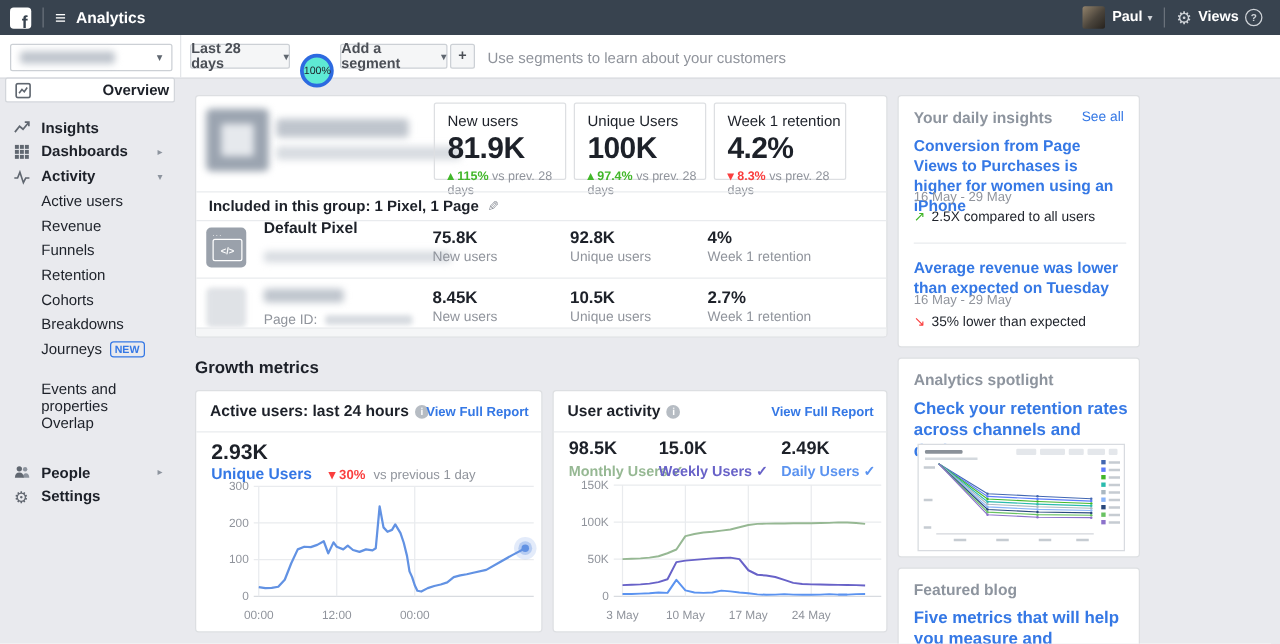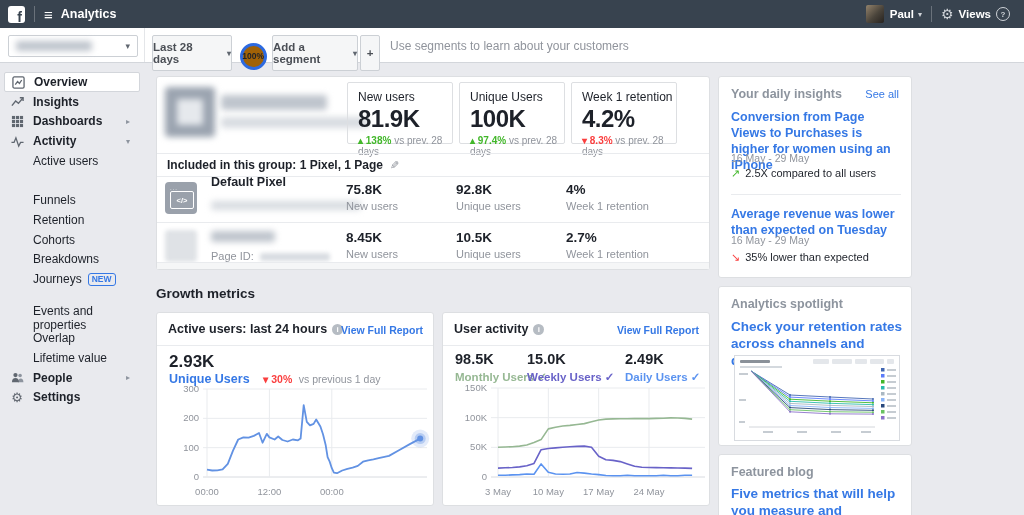--- a/index.html
+++ b/index.html
@@ -17,26 +17,26 @@
   .nav-label{color:#fff;font-size:11.5px;font-weight:700;}
   .nav-caret{color:#cfd3d8;font-size:8px;margin-left:4px;}
   #gear-icon{color:#cfd3d8;font-size:14px;line-height:14px;margin-right:5px;cursor:pointer;}
   #help-q{width:12px;height:12px;border-radius:50%;border:1.5px solid #cfd3d8;color:#cfd3d8;font-size:8px;font-weight:700;
           display:flex;align-items:center;justify-content:center;margin-left:5px;margin-right:14px;}
   
   #toolbar{position:absolute;left:0;top:28px;width:1024px;height:34px;background:#fff;border-bottom:1px solid #d3d6db;}
   #entity-select{position:absolute;left:8px;top:7px;width:128px;height:20px;border:1px solid #ccd0d5;border-radius:2px;background:#fff;cursor:pointer;}
   #entity-select .caret{position:absolute;right:7px;top:5px;font-size:9px;color:#606770;}
   .tb-divider{position:absolute;left:144px;top:0;width:1px;height:34px;background:#e4e6e9;}
-  .tb-btn{position:absolute;top:7px;height:36px;background:#f5f6f7;border:1px solid #ccd0d5;border-radius:2px;
+  .tb-btn{position:absolute;top:7px;height:20px;background:#f5f6f7;border:1px solid #ccd0d5;border-radius:2px;
           font-size:11.5px;font-weight:700;color:#4b4f56;display:flex;align-items:center;justify-content:center;cursor:pointer;box-sizing:border-box;}
   .tb-btn .caret{font-size:8px;margin-left:5px;color:#606770;}
   #match-ring{position:absolute;left:240px;top:33.5px;width:27px;height:27px;margin-top:-19px;border-radius:50%;
-              border:3.5px solid #2d6ae0;background:#a16207;box-sizing:border-box;display:flex;align-items:center;justify-content:flex-end;
-              font-size:8.5px;font-weight:700;color:#1d2129;cursor:pointer;}
+              border:3.5px solid #2d6ae0;background:#5eead4;box-sizing:border-box;display:flex;align-items:center;justify-content:flex-start;
+              font-size:8.5px;font-weight:400;color:#1d2129;cursor:pointer;}
   #segment-hint{position:absolute;left:390px;top:11px;font-size:12px;color:#90949c;}
   
   #sidebar{position:absolute;left:0;top:62px;width:148px;height:453px;}
   .side-item{position:absolute;left:4px;width:136px;height:20px;display:flex;align-items:center;cursor:pointer;box-sizing:border-box;}
   .side-item.selected{background:#fff;border:1px solid #d3d6db;border-radius:2px;}
   .side-item .sicon{width:14px;height:14px;margin-left:6px;margin-right:9px;display:flex;align-items:center;justify-content:center;}
   .side-item .sicon svg{width:13px;height:13px;}
   .side-item .char-icon{font-size:13px;line-height:13px;color:#616770;}
   .side-item .slabel{font-size:12px;color:#1d2129;}
   .side-item.parent .slabel{font-weight:700;}
@@ -147,21 +147,21 @@
       <span>Add a segment</span>
         <span class="caret">▾</span>
     </div>
     <div class="tb-btn" style="left:360px;width:20px;">
       <span>+</span>
     </div>
     <span id="segment-hint">Use segments to learn about your customers</span>
   </div>
 
   <nav id="sidebar">
-      <div class="side-item selected parent" style="top: 10px;">
+      <div class="side-item selected parent" style="top: 0; gap: 48px;">
         <span class="sicon">
           <svg viewBox="0 0 14 14">
             <rect x="1" y="1" width="12" height="12" rx="1.5" fill="none" stroke="#606770" stroke-width="1.4"></rect>
             <polyline points="3.5,9.2 6,6 8,8 10.5,4.3" fill="none" stroke="#606770" stroke-width="1.4"></polyline>
           </svg>
         </span>
         <span class="slabel">Overview</span>
       </div>
       <div class="side-item parent" style="top: 29.7px;">
         <span class="sicon">
@@ -194,20 +194,23 @@
           <svg viewBox="0 0 14 14">
             <polyline points="0.5,8 3.3,8 5.3,3 8.3,12 10.3,8 13.5,8" fill="none" stroke="#606770" stroke-width="1.4"></polyline>
           </svg>
         </span>
         <span class="slabel">Activity</span>
         <span class="chev">▾</span>
       </div>
       <div class="side-item sub" style="top: 88.8px;">
         <span class="slabel">Active users</span>
       </div>
+      <div class="side-item sub" style="top: 108.5px;">
+        <span class="slabel">Revenue</span>
+      </div>
       <div class="side-item sub" style="top: 128.2px;">
         <span class="slabel">Funnels</span>
       </div>
       <div class="side-item sub" style="top: 147.9px;">
         <span class="slabel">Retention</span>
       </div>
       <div class="side-item sub" style="top: 167.6px;">
         <span class="slabel">Cohorts</span>
       </div>
       <div class="side-item sub" style="top: 187.3px;">
@@ -215,23 +218,20 @@
       </div>
       <div class="side-item sub" style="top: 207px;">
         <span class="slabel">Journeys</span>
         <span class="badge-new">NEW</span>
       </div>
       <div class="side-item sub" style="top: 246.4px;">
         <span class="slabel">Events and properties</span>
       </div>
       <div class="side-item sub" style="top: 266.1px;">
         <span class="slabel">Overlap</span>
-      </div>
-      <div class="side-item sub" style="top: 285.8px;">
-        <span class="slabel">Lifetime value</span>
       </div>
       <div class="side-item parent" style="top: 305.5px;">
         <span class="sicon">
           <svg viewBox="0 0 14 14">
             <circle cx="9.8" cy="4.8" r="1.9" fill="#8d949e"></circle>
             <path d="M7.6 12 q.3-3.9 2.9-3.9 q2.7 0 2.9 3.9 z" fill="#8d949e"></path>
             <circle cx="4.8" cy="4.4" r="2.3" fill="#606770"></circle>
             <path d="M1 12 q.2-4.4 3.8-4.4 q3.6 0 3.8 4.4 z" fill="#606770"></path>
           </svg>
         </span>
@@ -249,21 +249,21 @@
   <section class="card" id="group-card">
     <div id="group-logo">
         <div></div>
       </div>
     <div class="blur" style="left:64px;top:18px;width:106px;height:15px;"></div>
     <div class="blur light" style="left:64px;top:40px;width:148px;height:11px;"></div>
     <div id="metric-cards">
         <div class="metric-card" style="left: 190px; width: 104px;">
           <div class="metric-label">New users</div>
           <div class="metric-value">81.9K</div>
-          <div class="metric-delta"><b style="color:#42b72a">▴ 138%</b> vs prev. 28 days</div>
+          <div class="metric-delta"><b style="color:#42b72a">▴ 115%</b> vs prev. 28 days</div>
         </div>
         <div class="metric-card" style="left: 302px; width: 104px;">
           <div class="metric-label">Unique Users</div>
           <div class="metric-value">100K</div>
           <div class="metric-delta"><b style="color:#42b72a">▴ 97.4%</b> vs prev. 28 days</div>
         </div>
         <div class="metric-card" style="left: 414px; width: 104px;">
           <div class="metric-label">Week 1 retention</div>
           <div class="metric-value">4.2%</div>
           <div class="metric-delta"><b style="color:#fa3e3e">▾ 8.3%</b> vs prev. 28 days</div>

